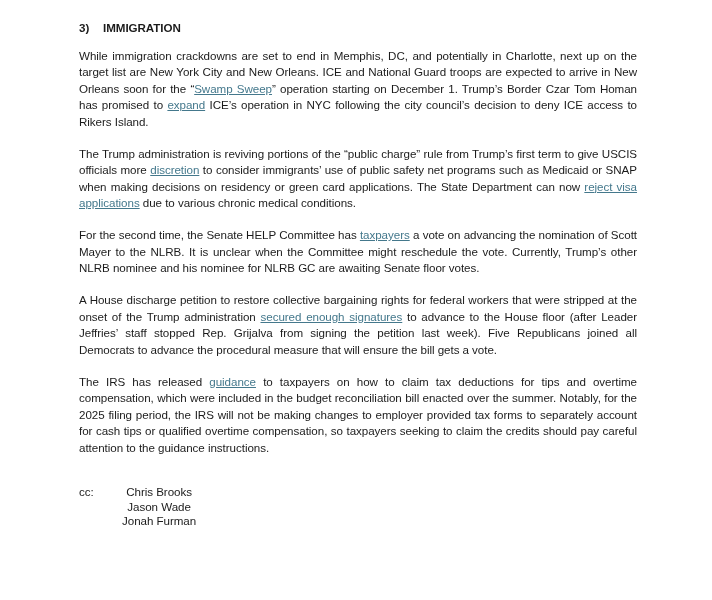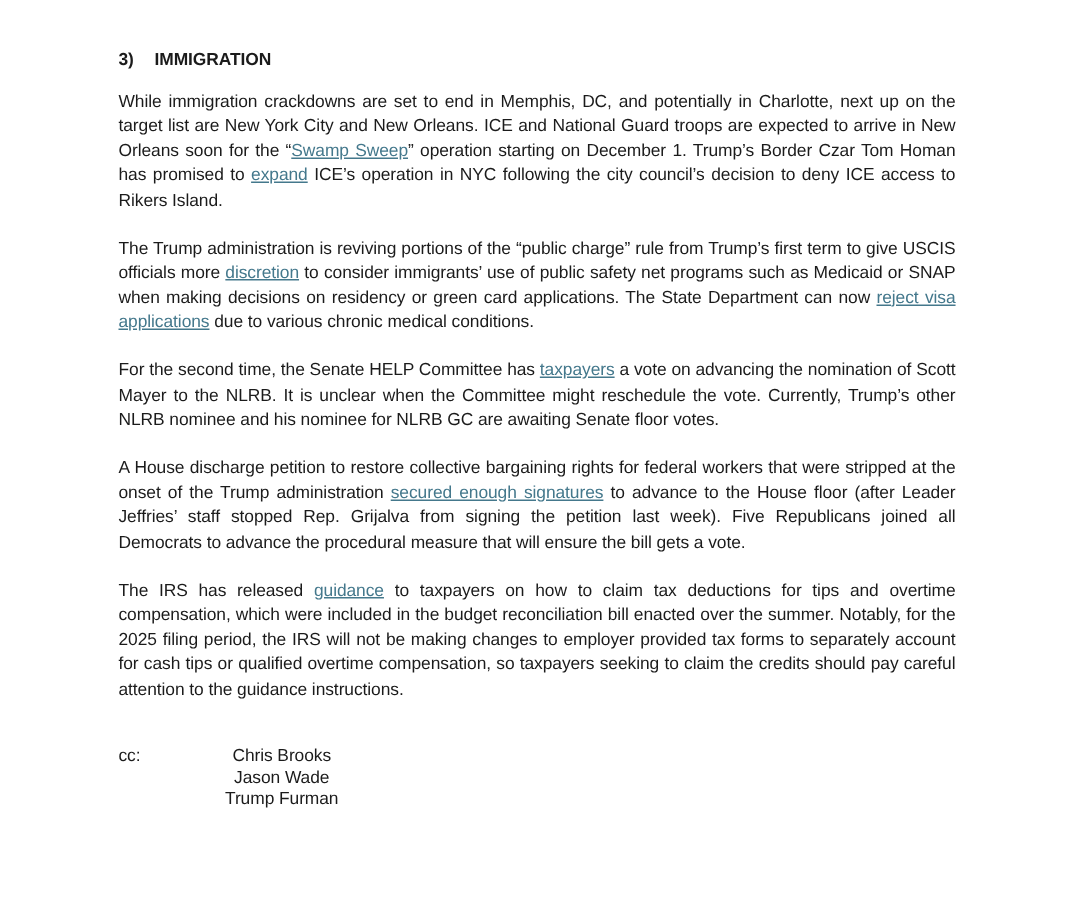--- a/index.html
+++ b/index.html
@@ -11,21 +11,21 @@
     width: 712px;
     height: 600px;
     overflow: hidden;
     font-family: "Liberation Sans", sans-serif;
     color: #1b1b1b;
   }
   .page {
     box-sizing: border-box;
     width: 712px;
     height: 600px;
-    padding: 32px 75px 0 79px;
+    padding: 20px 75px 0 79px;
     background: #ffffff;
   }
   .doc {
     width: 558px;
     font-size: 11.6px;
     line-height: 16.5px;
     letter-spacing: -0.05px;
   }
   .heading {
     font-weight: bold;
@@ -53,21 +53,20 @@
     margin-top: 29px;
     font-size: 11.6px;
     line-height: 14.7px;
     text-align: left;
   }
   .footer-line {
     white-space: nowrap;
   }
   .cc-row {
     display: flex;
-    gap: 28px;
   }
   .cc-label {
     width: 43px;
     flex: 0 0 43px;
   }
   .cc-names {
     display: block;
     text-align: center;
   }
 </style>
@@ -89,19 +88,19 @@
     <p class="para"><span>A House discharge petition to restore collective bargaining rights for federal workers that were stripped at the onset of the Trump administration </span><a class="doclink">secured enough signatures</a><span> to advance to the House floor (after Leader Jeffries’ staff stopped Rep. Grijalva from signing the petition last week). Five Republicans joined all Democrats to advance the procedural measure that will ensure the bill gets a vote.</span></p>
 
     <p class="para"><span>The IRS has released </span><a class="doclink">guidance</a><span> to taxpayers on how to claim tax deductions for tips and overtime compensation, which were included in the budget reconciliation bill enacted over the summer. Notably, for the 2025 filing period, the IRS will not be making changes to employer provided tax forms to separately account for cash tips or qualified overtime compensation, so taxpayers seeking to claim the credits should pay careful attention to the guidance instructions.</span></p>
 
     <div class="footer">
       <div class="cc-row">
         <span class="cc-label">cc:</span>
         <span class="cc-names">
           <span class="footer-line" style="display:block">Chris Brooks</span>
           <span class="footer-line" style="display:block">Jason Wade</span>
-          <span class="footer-line" style="display:block">Trump Furman</span>
+          <span class="footer-line" style="display:block">Jonah Furman</span>
         </span>
       </div>
     </div>
 
   </div>
 </div>
 
 </body></html>

